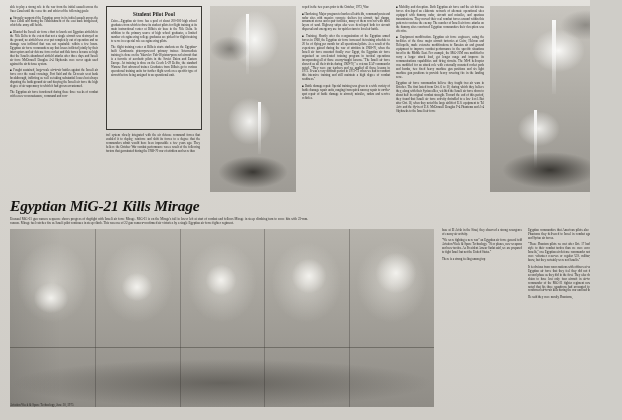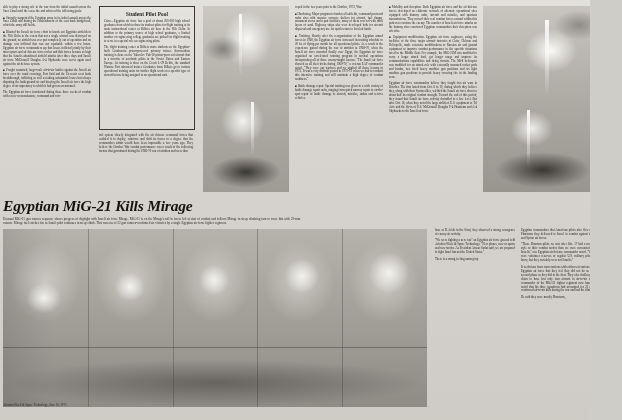--- a/index.html
+++ b/index.html
@@ -15,21 +15,21 @@
     color: #1b1a18;
   }
   .page {
     position: relative;
     width: 590px;
     height: 420px;
     background: #d7d4ce;
     background-image:
       linear-gradient(180deg, rgba(255,255,255,0.30) 0%, rgba(255,255,255,0.05) 20%, rgba(0,0,0,0.04) 100%);
     box-sizing: border-box;
-    padding: 6px 10px 4px 3px;
+    padding: 6px 10px 4px 10px;
     overflow: hidden;
   }
   
   .top-area {
     position: relative;
     width: 602px;
     height: 186px;
   }
   .col {
     position: absolute;

